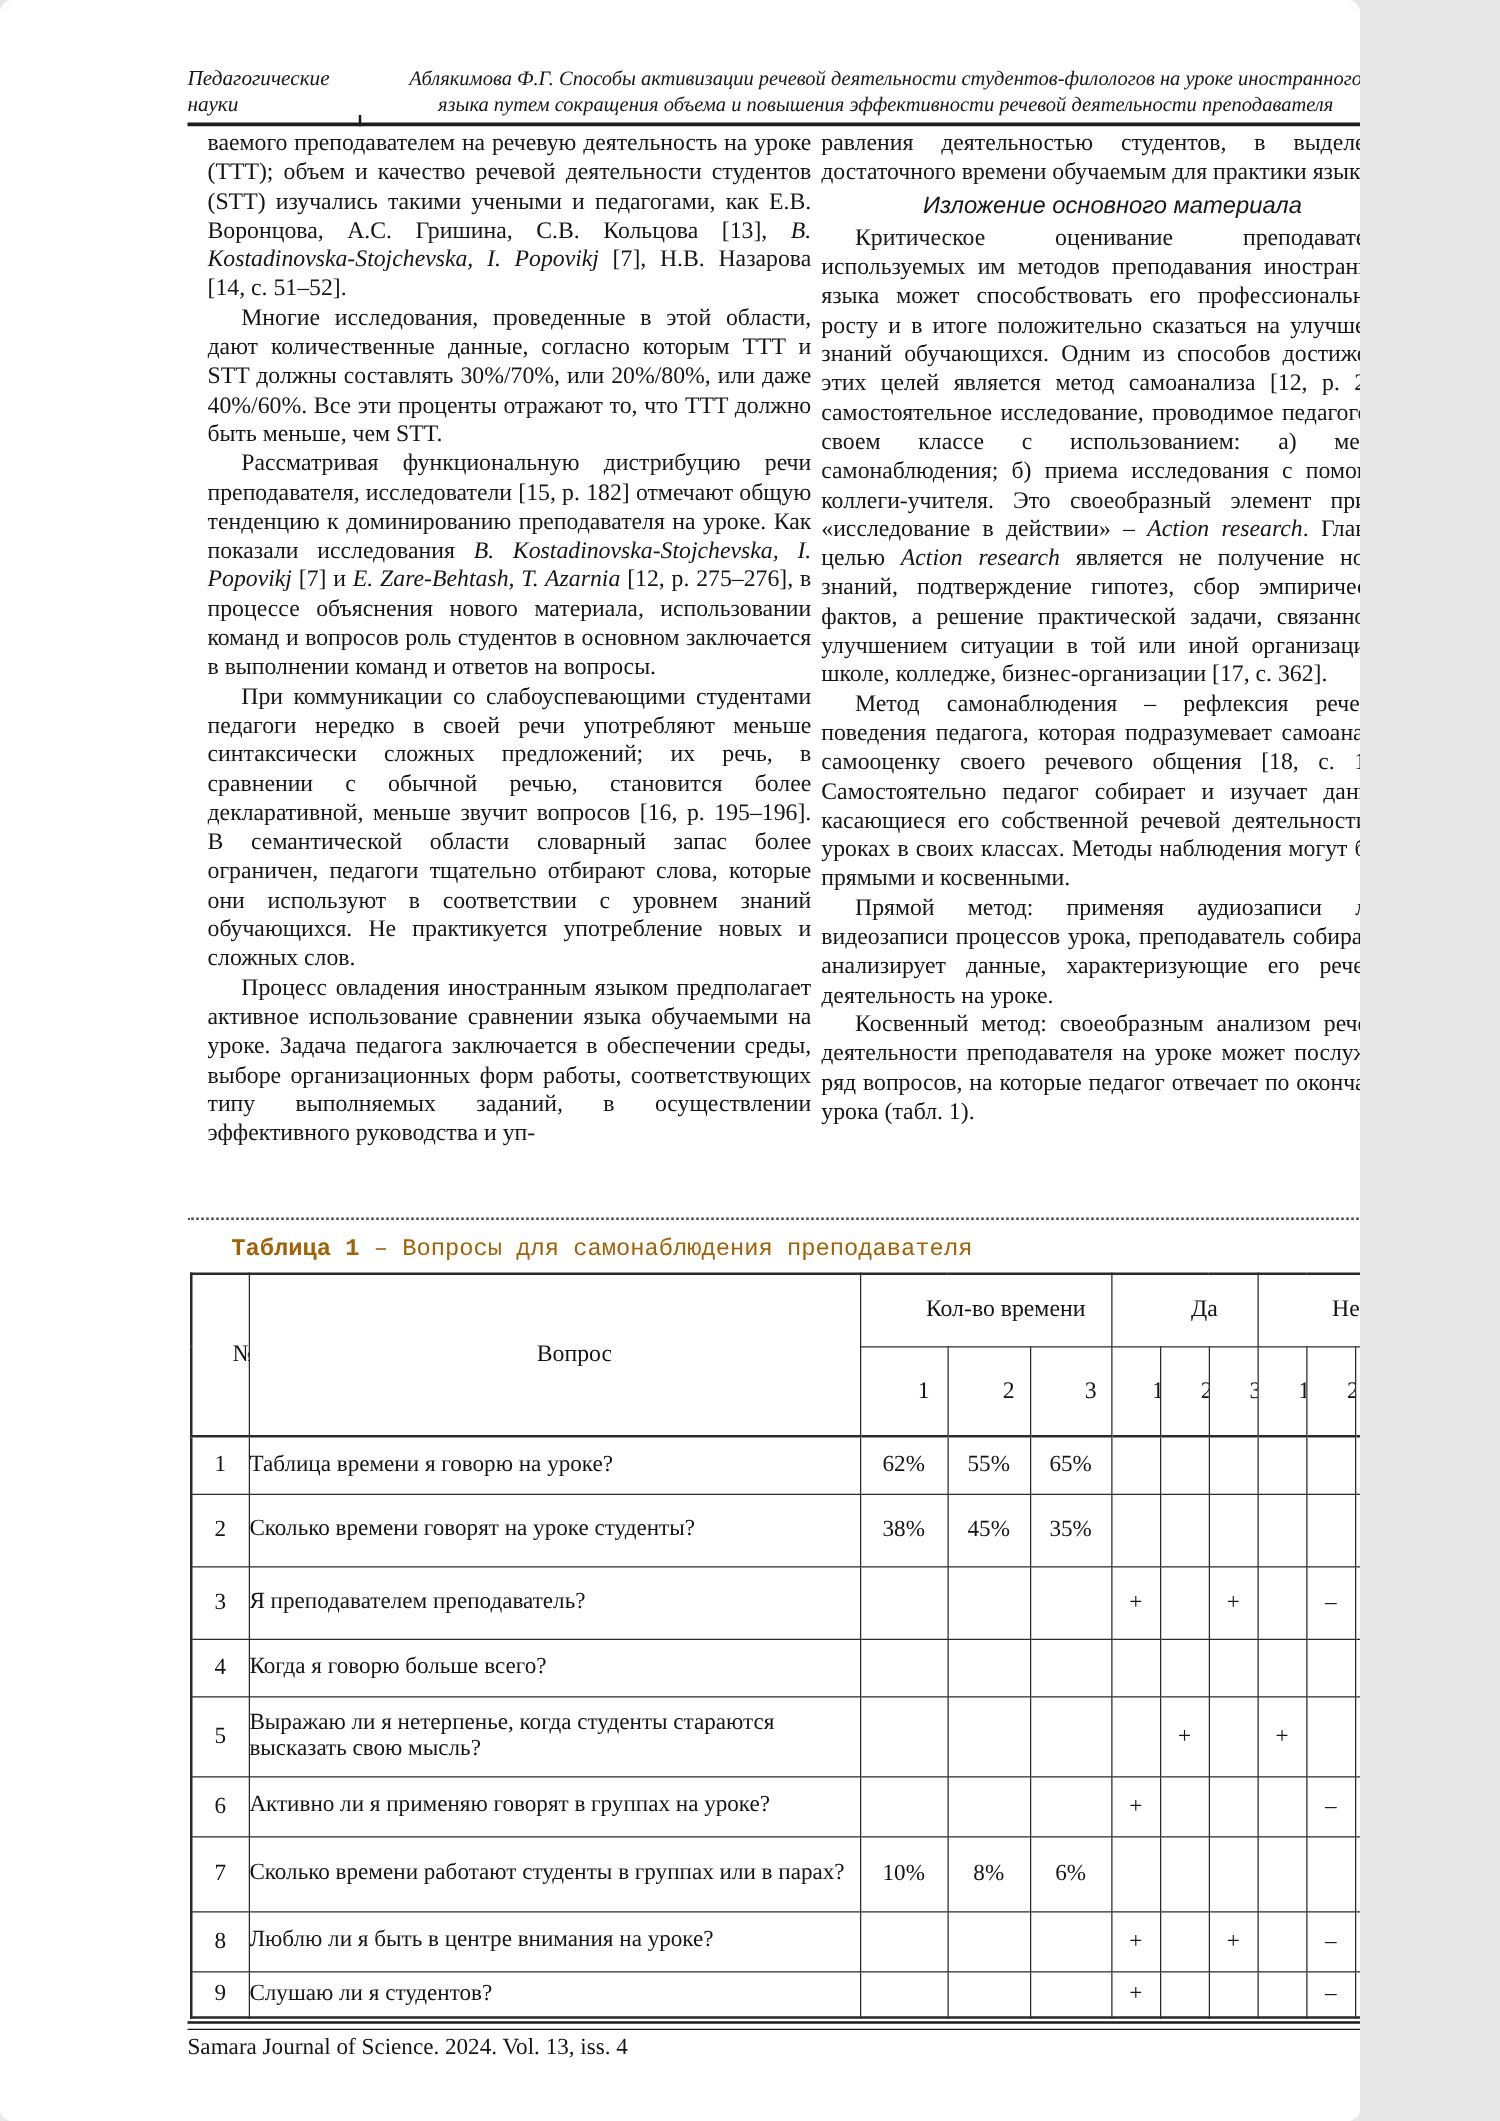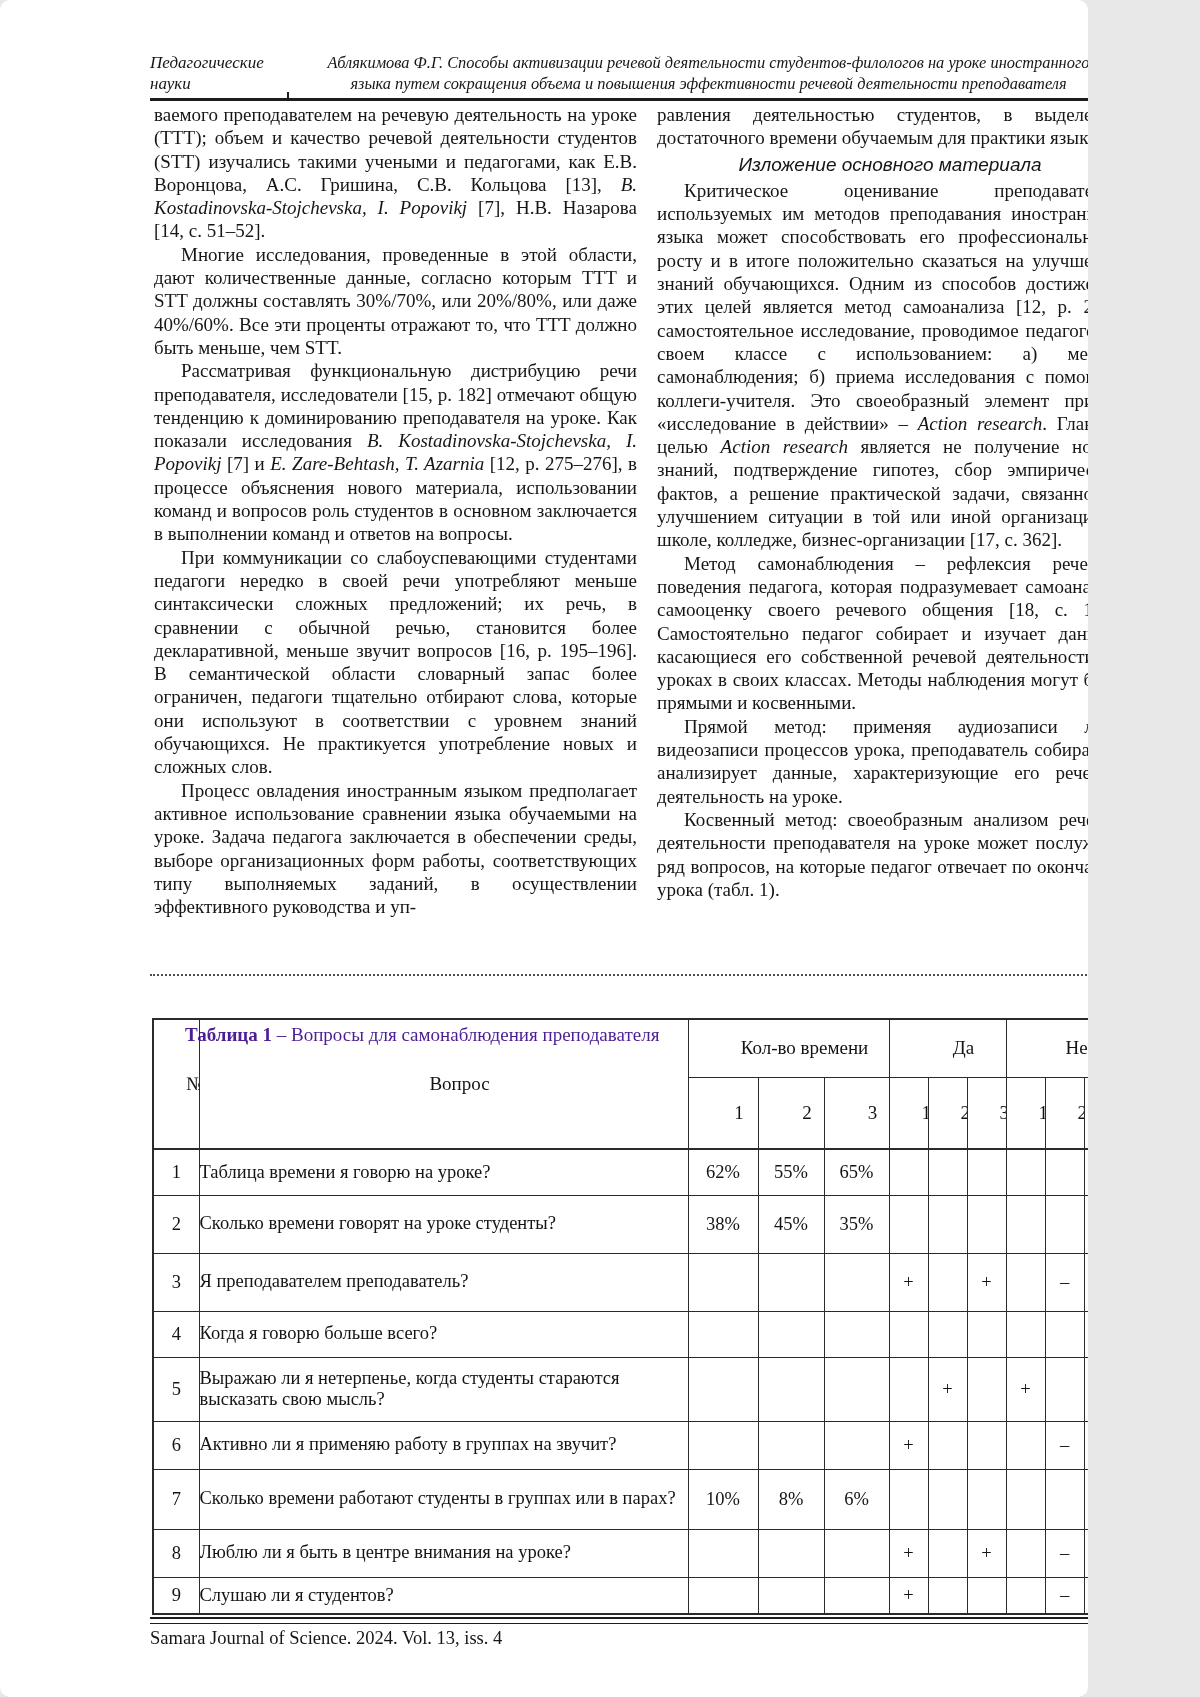--- a/index.html
+++ b/index.html
@@ -9,32 +9,32 @@
   
   .pg-header{position:absolute;left:150px;top:52px;width:973px;display:flex;}
   .running-head{width:138px;font-style:italic;font-size:17px;line-height:21px;}
   .citation{flex:1;text-align:center;font-size:16.4px;line-height:21px;padding-left:6px;font-style:italic;}
   .header-rule{position:absolute;left:150px;top:98px;width:973px;height:3px;background:#1d1d1d;}
   .header-tick{position:absolute;left:287px;top:92px;width:2px;height:9px;background:#1d1d1d;}
 
   
   .columns{position:absolute;left:150px;top:103px;width:973px;height:860px;}
   .col{position:absolute;top:0;text-align:justify;font-size:19px;line-height:23.3px;overflow:hidden;height:855px;}
-  .col-left{left:4px;width:483px;}
+  .col-left{left:16px;width:483px;}
   .col-right{left:507px;width:466px;}
   p.para{margin:0;}
   p.ind{text-indent:27px;}
   .it{font-style:italic;}
   .sec-heading{font-family:"Liberation Sans","DejaVu Sans",sans-serif;font-style:italic;
                font-size:19px;text-align:center;margin:3px 0 3px;}
 
   
   .table-divider{position:absolute;left:150px;top:974px;width:973px;border-top:2px dotted #4c4c4c;}
   .table-caption{position:absolute;left:185px;top:988px;width:938px;
-                 font-family:Liberation Serif, serif;font-size:19px;color:#4c1d95;margin-top:36px;}
+                 font-family:Liberation Mono, monospace;font-size:19px;color:#a16207;}
   .table-caption b{font-weight:bold;}
   .tablewrap{position:absolute;left:152px;top:1018px;}
   table.obs{border-collapse:collapse;table-layout:fixed;width:971px;
             font-family:"Liberation Serif","DejaVu Serif",serif;color:#141414;}
   table.obs{border:2px solid #2b2b2b;}
   table.obs th,table.obs td{border:1px solid #2b2b2b;padding:0;overflow:hidden;}
   table.obs th{font-weight:normal;font-size:19px;text-align:center;vertical-align:middle;padding-left:32px;}
   table.obs th[rowspan]{border-bottom:2px solid #2b2b2b;}
   thead tr.sub th{border-bottom:2px solid #2b2b2b;}
   thead tr.grp{height:58px;}
@@ -194,21 +194,21 @@
             <td class="c"></td>
             <td class="c"></td>
             <td class="c">+</td>
             <td class="c"></td>
             <td class="c">+</td>
             <td class="c"></td>
             <td class="c">+</td>
           </tr>
           <tr>
             <td class="num">6</td>
-            <td class="q">Активно ли я применяю работу в группах на звучит?</td>
+            <td class="q">Активно ли я применяю говорят в группах на уроке?</td>
             <td class="c"></td>
             <td class="c"></td>
             <td class="c"></td>
             <td class="c">+</td>
             <td class="c"></td>
             <td class="c"></td>
             <td class="c"></td>
             <td class="c">–</td>
             <td class="c">–</td>
           </tr>

